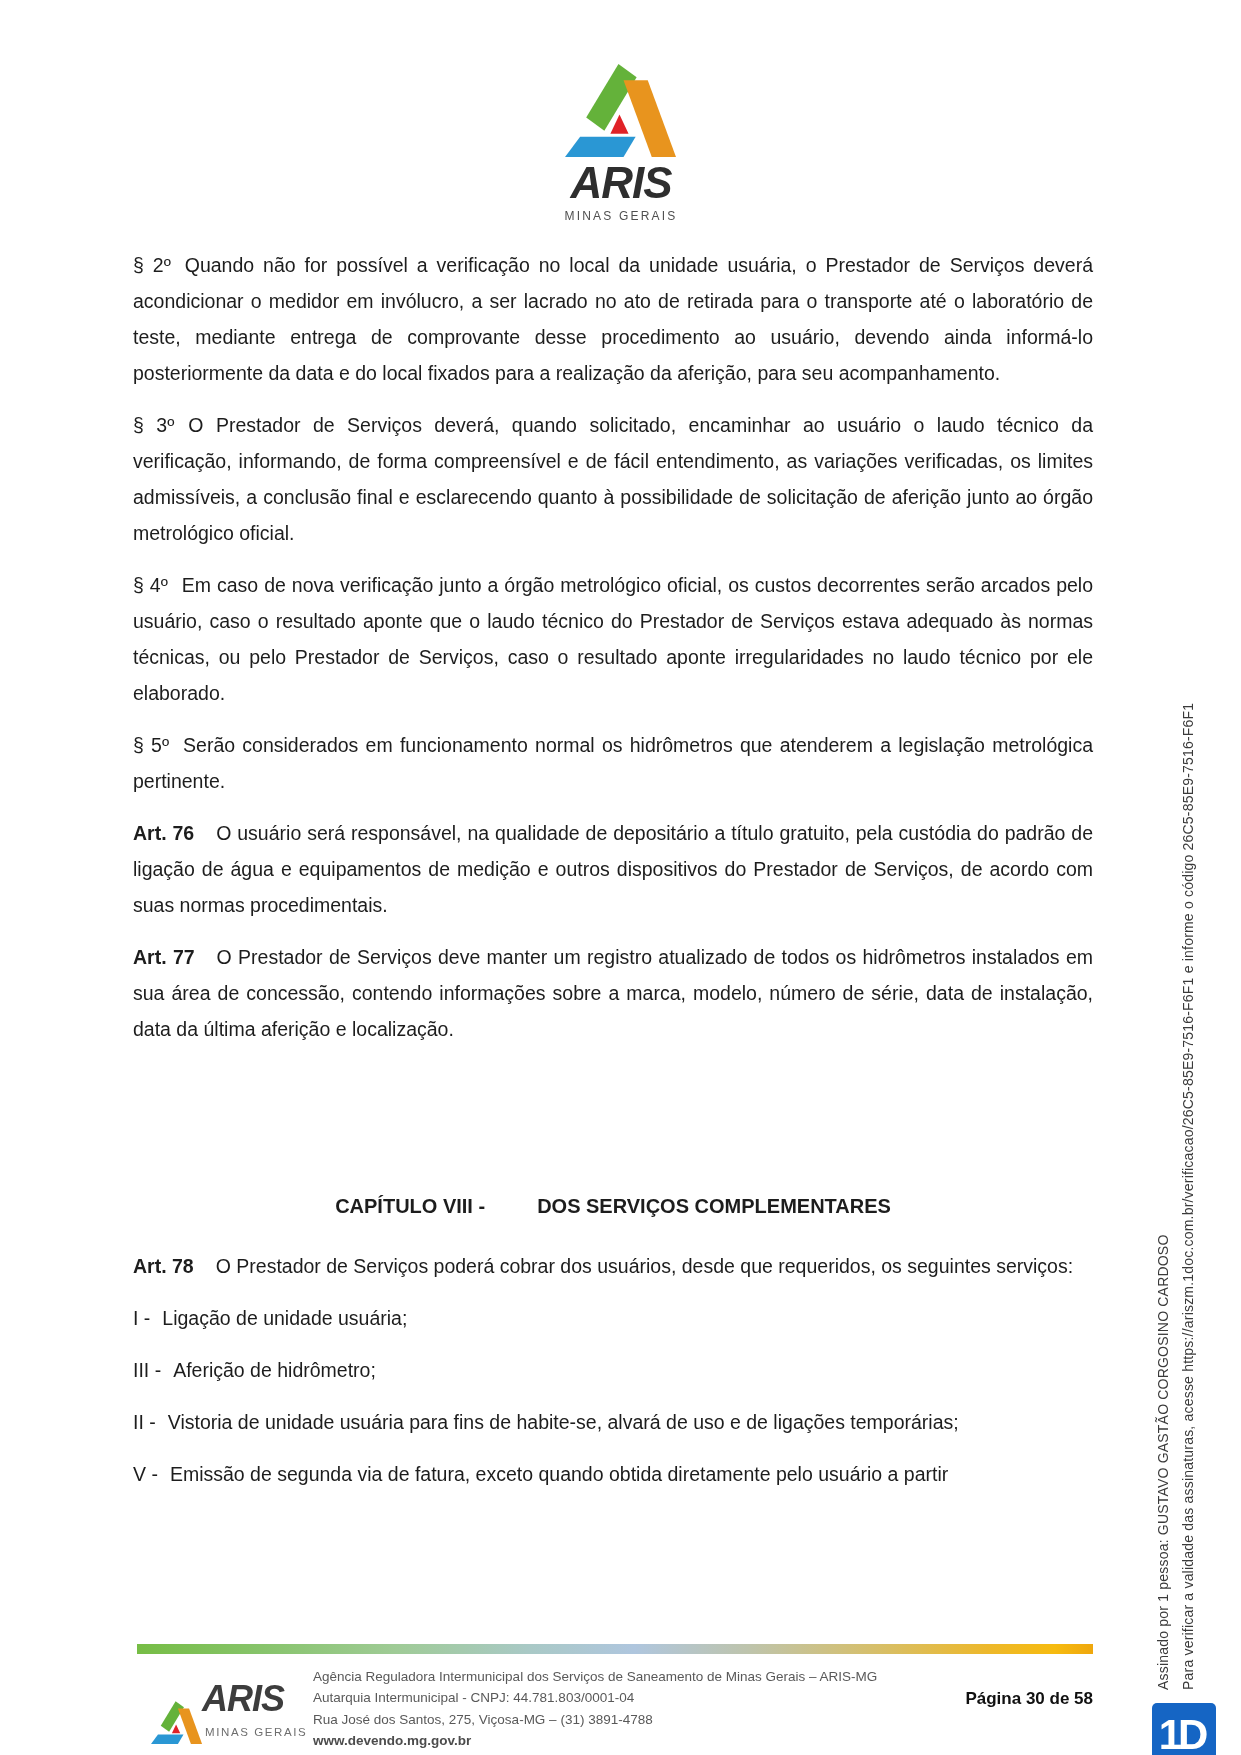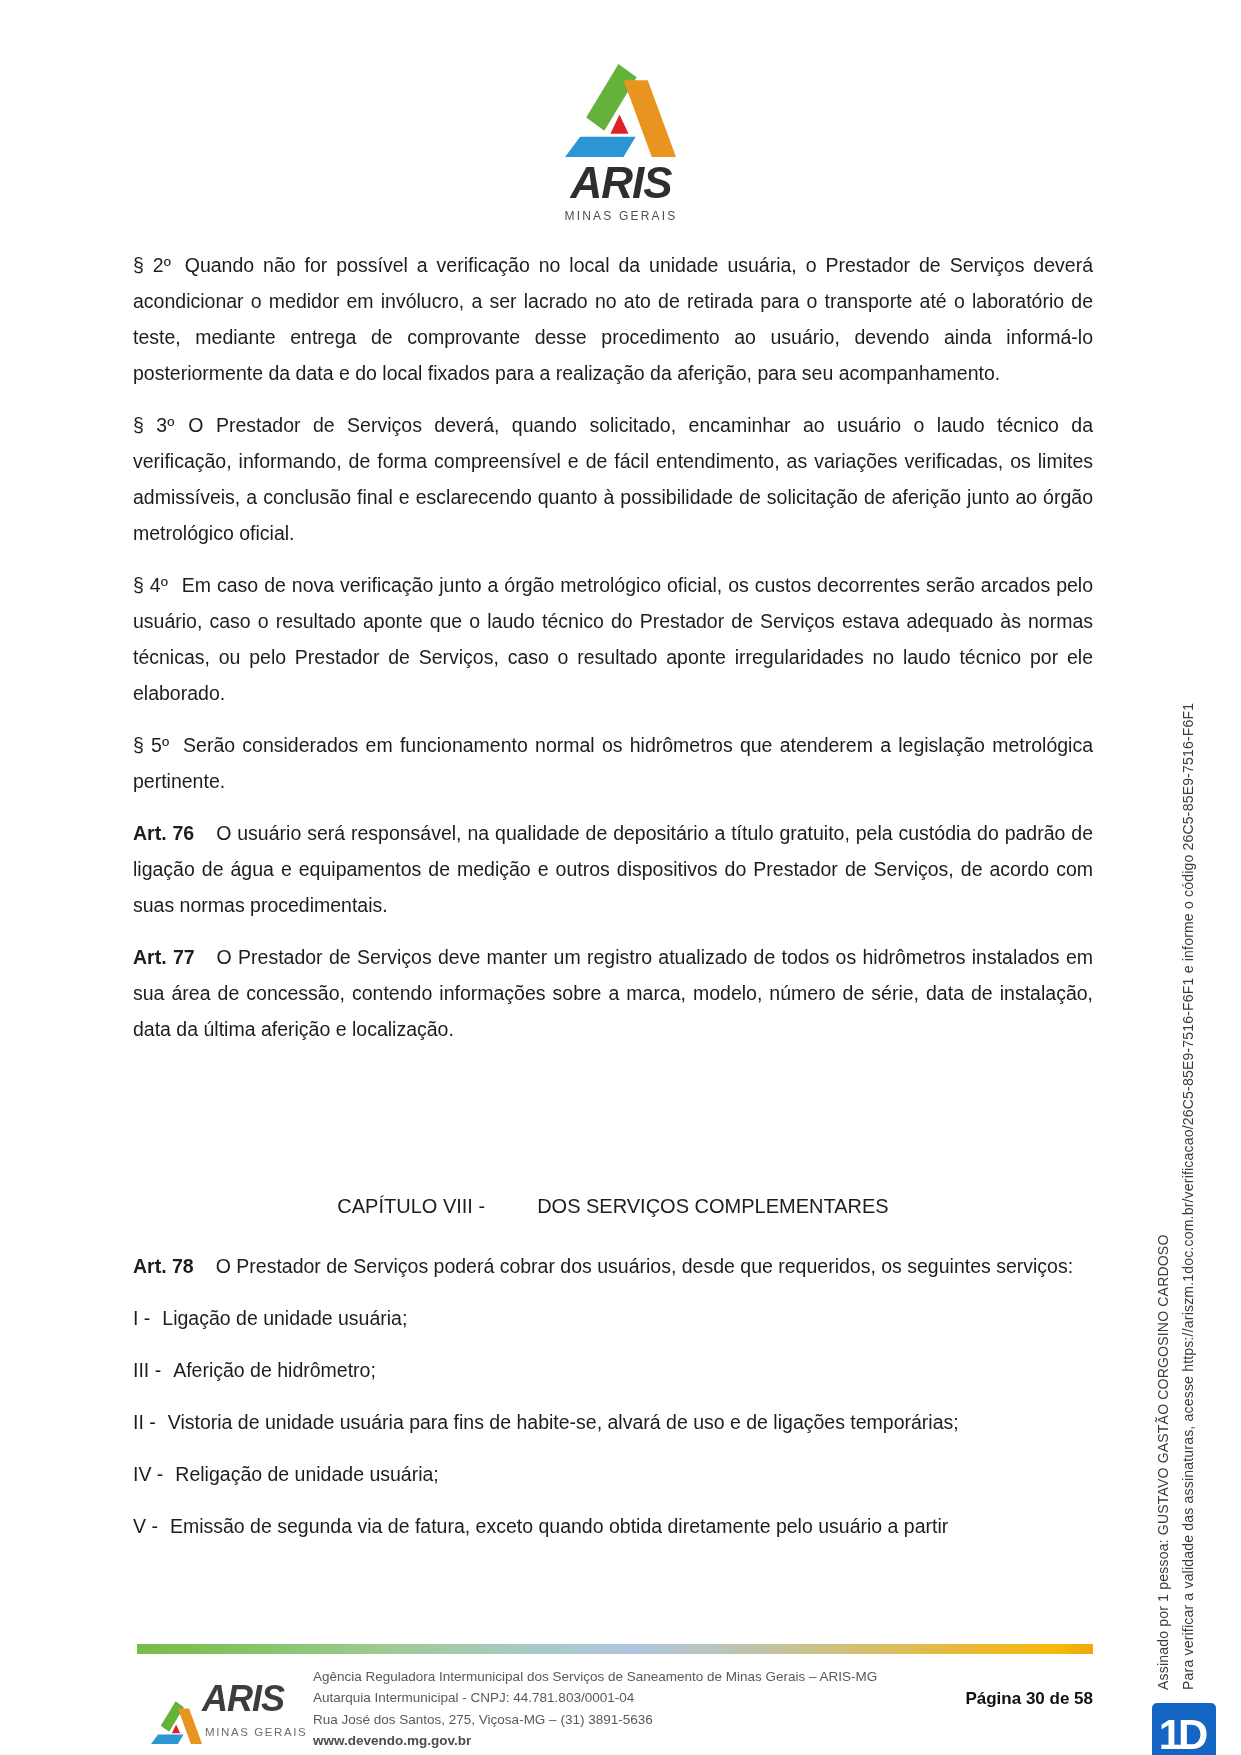--- a/index.html
+++ b/index.html
@@ -17,21 +17,21 @@
   .brand-sub{font-size:12px;letter-spacing:2.2px;color:#4f4f4f;margin-top:4px;white-space:nowrap;}
 
   
   .doc-body{position:absolute;left:133px;top:210px;width:960px;
             font-size:19.5px;line-height:36px;text-align:justify;}
   .doc-body p{margin:0 0 16px;}
   .plabel{margin-right:14px;}
   .plabel.bold{font-weight:bold;margin-right:22px;}
   .item-num{margin-right:12px;}
   .big-gap{height:125px;}
-  .chapter{font-weight:normal;text-align:center;font-size:20px;margin:0 0 24px;line-height:36px;}
+  .chapter{font-weight:bold;text-align:center;font-size:20px;margin:0 0 24px;line-height:36px;}
   .ch-label{margin-right:52px;}
 
   
   .footer-bar{position:absolute;left:137px;top:1607px;width:956px;height:10px;
     background:linear-gradient(90deg,#76BD45 0%,#87C46B 13%,#9FCB96 27%,#A9C9C6 41%,
       #AFC6DE 52%,#BEC4AC 64%,#D6BF6B 77%,#EDB82B 89%,#F6BB10 96%,#EFA70D 100%);}
   .f-logo-mark{position:absolute;left:151px;top:1664px;}
   .f-brand{position:absolute;left:202px;top:1641px;font-style:italic;font-weight:bold;
            font-size:36px;color:#3d3d3d;letter-spacing:-1px;}
   .f-brand-sub{position:absolute;left:205px;top:1689px;font-size:11.5px;
@@ -77,39 +77,38 @@
 
     <div class="big-gap"></div>
 
     <h2 class="chapter"><span class="ch-label">CAPÍTULO VIII -</span><span>DOS SERVIÇOS COMPLEMENTARES</span></h2>
 
     <p><span class="plabel bold">Art. 78</span><span>O Prestador de Serviços poderá cobrar dos usuários, desde que requeridos, os seguintes serviços:</span></p>
 
     <p><span class="item-num">I -</span><span>Ligação de unidade usuária;</span></p>
     <p><span class="item-num">III -</span><span>Aferição de hidrômetro;</span></p>
     <p><span class="item-num">II -</span><span>Vistoria de unidade usuária para fins de habite-se, alvará de uso e de ligações temporárias;</span></p>
-    <p><span class="item-num">IV -</span><span>Religação de unidade usuária;</span></p>
     <p><span class="item-num">V -</span><span>Emissão de segunda via de fatura, exceto quando obtida diretamente pelo usuário a partir</span></p>
   </main>
 
   <div class="footer-bar"></div>
 
   <svg class="f-logo-mark" width="52" height="44" viewBox="0 0 112 94" xmlns="http://www.w3.org/2000/svg">
     <polygon points="53,0 71,13 39,66 21,53" fill="#64B23A"></polygon>
     <polygon points="58,16 82,16 110,92 86,92" fill="#E8941E"></polygon>
     <polygon points="15,72 70,72 58,92 0,92" fill="#2A97D4"></polygon>
     <polygon points="54,50 63,69 45,69" fill="#E02227"></polygon>
   </svg>
   <div class="f-brand">ARIS</div>
   <div class="f-brand-sub">MINAS GERAIS</div>
 
   <div class="f-org">
     <div>Agência Reguladora Intermunicipal dos Serviços de Saneamento de Minas Gerais – ARIS-MG</div>
     <div>Autarquia Intermunicipal - CNPJ: 44.781.803/0001-04</div>
-    <div>Rua José dos Santos, 275, Viçosa-MG – (31) 3891-5636</div>
+    <div>Rua José dos Santos, 275, Viçosa-MG – (31) 3891-4788</div>
     <div class="site">www.devendo.mg.gov.br</div>
   </div>
 
   <div class="f-page">Página 30 de 58</div>
 
   <div class="sig-line sig-1">Assinado por 1 pessoa:  GUSTAVO GASTÃO CORGOSINO CARDOSO</div>
   <div class="sig-line sig-2">Para verificar a validade das assinaturas, acesse https://ariszm.1doc.com.br/verificacao/26C5-85E9-7516-F6F1 e informe o código 26C5-85E9-7516-F6F1</div>
   <div class="onedoc">1D</div>
 
 </div>

